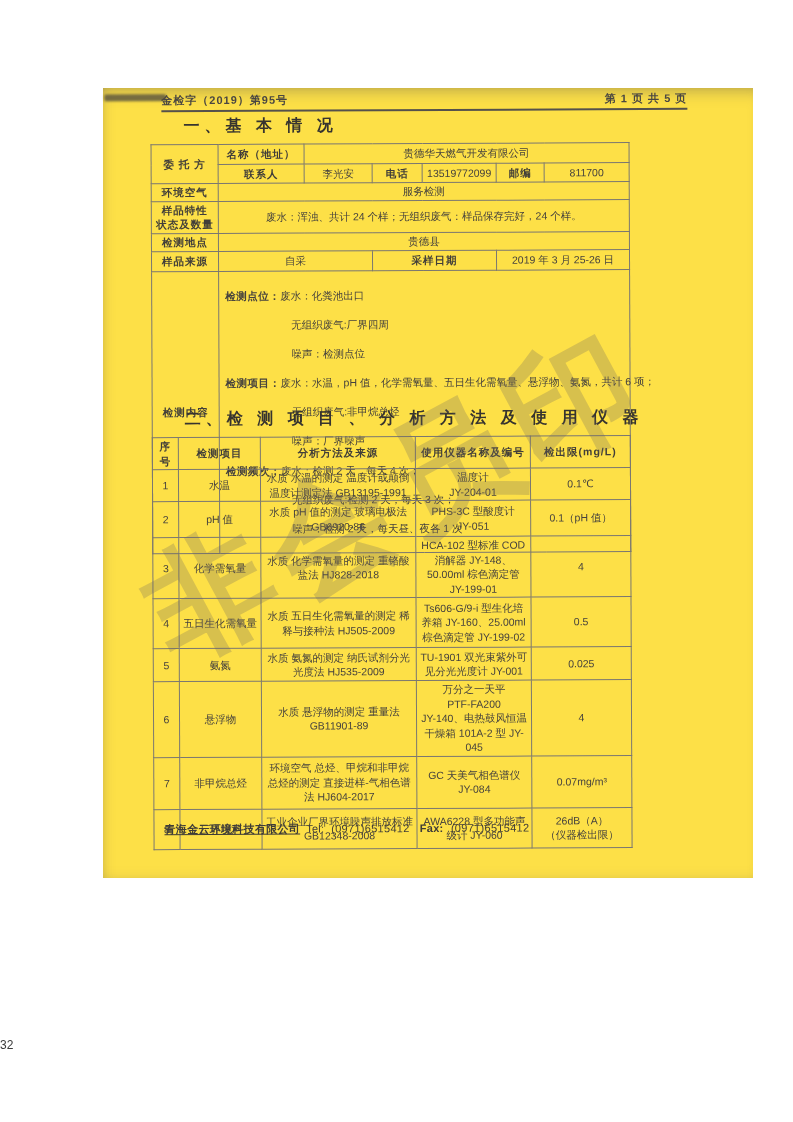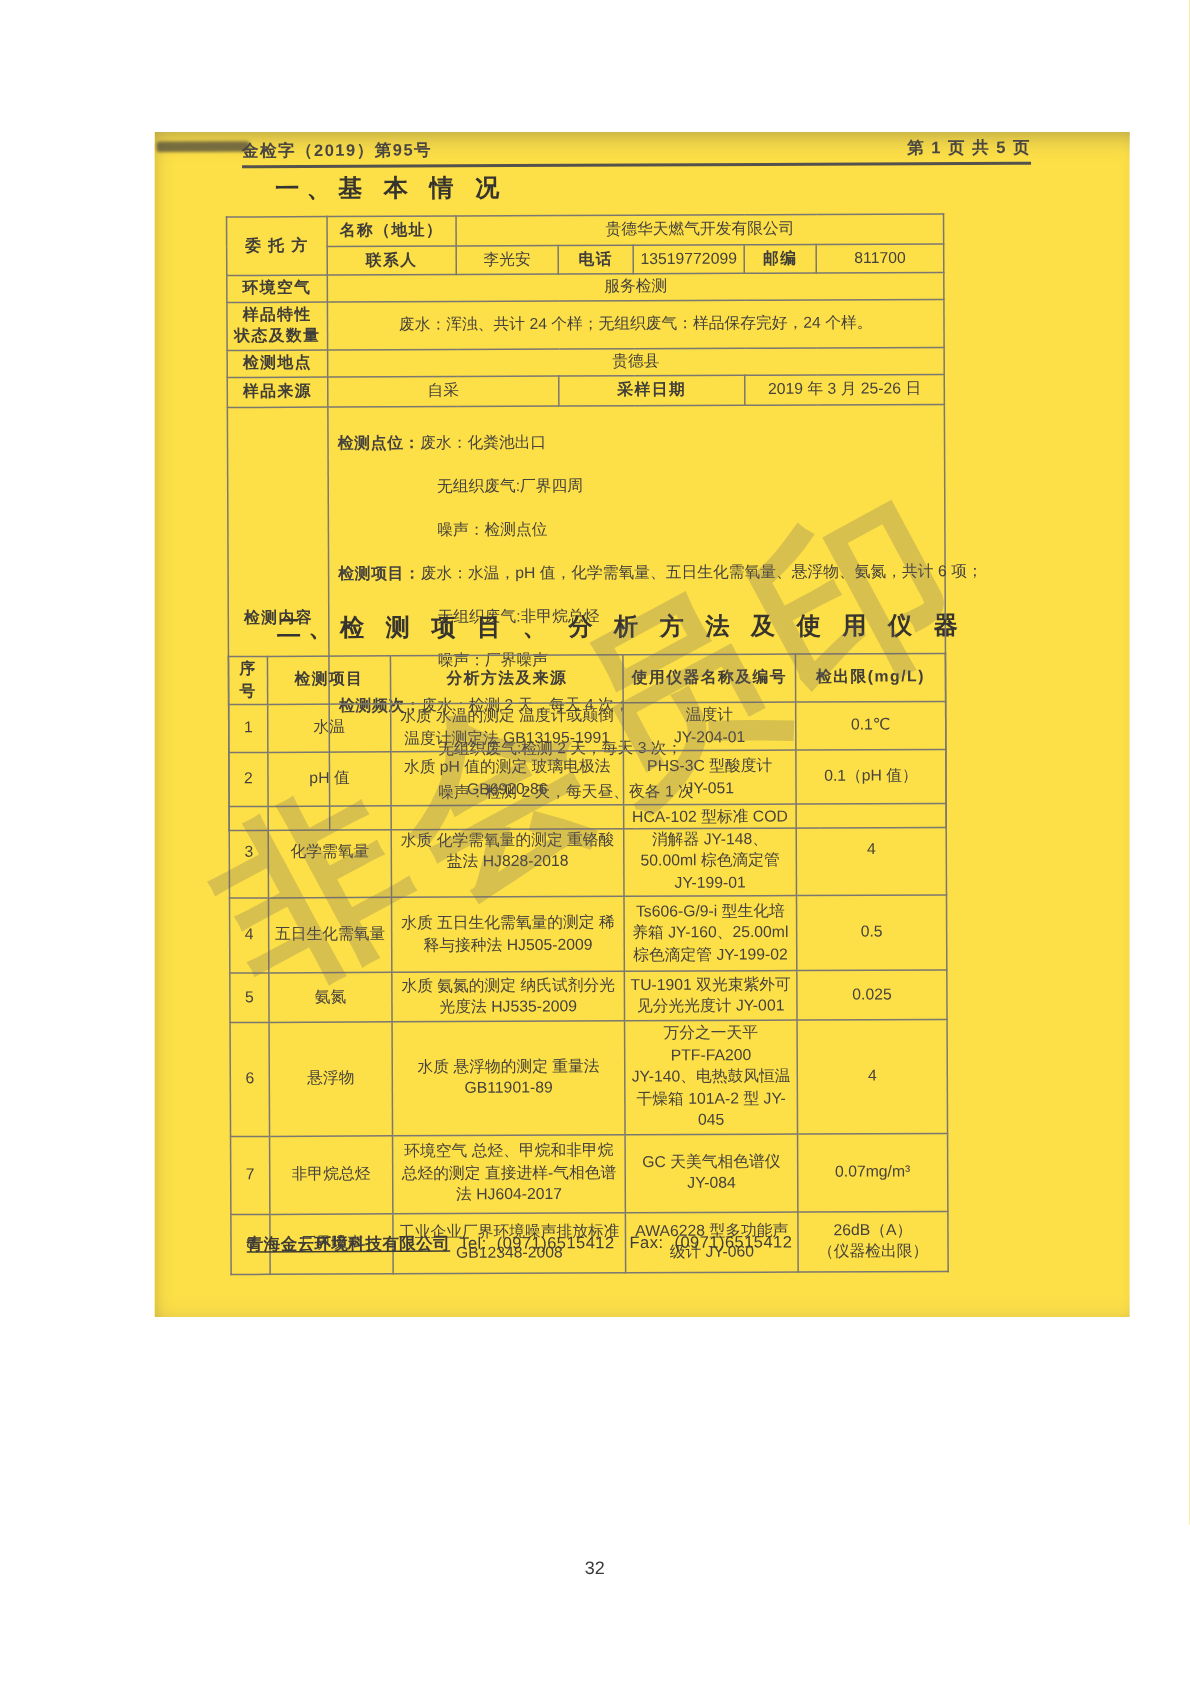--- a/index.html
+++ b/index.html
@@ -42,23 +42,23 @@
   .wm{
     position:absolute;left:52px;top:468px;height:136px;line-height:136px;
     font-size:126px;font-weight:bold;letter-spacing:10px;white-space:nowrap;
     color:rgba(108,102,96,.26);transform:rotate(-28deg);transform-origin:0 50%;
     pointer-events:none;font-family:"Liberation Serif","DejaVu Serif",serif;
   }
   .doc-footer{
     position:absolute;left:60px;top:733px;font-size:11px;color:#3f3c37;letter-spacing:.3px;white-space:nowrap;
   }
   .doc-footer .company{font-weight:bold;text-decoration:underline;margin-right:6px;}
-  .doc-footer .flabel{font-weight:normal;margin:0 4px 0 10px;}
+  .doc-footer .flabel{font-weight:bold;margin:0 4px 0 10px;}
   .page-num{
-    position:absolute;left:0;top:1038px;width:100%;text-align:center;
+    position:absolute;left:0;top:1038px;width:100%;
     font-size:12px;color:#3a3a3a;
   }
 </style>
 </head>
 <body>
 
 <div class="scan">
   <div class="scan-inner">
 
     <div class="smudge"></div>

